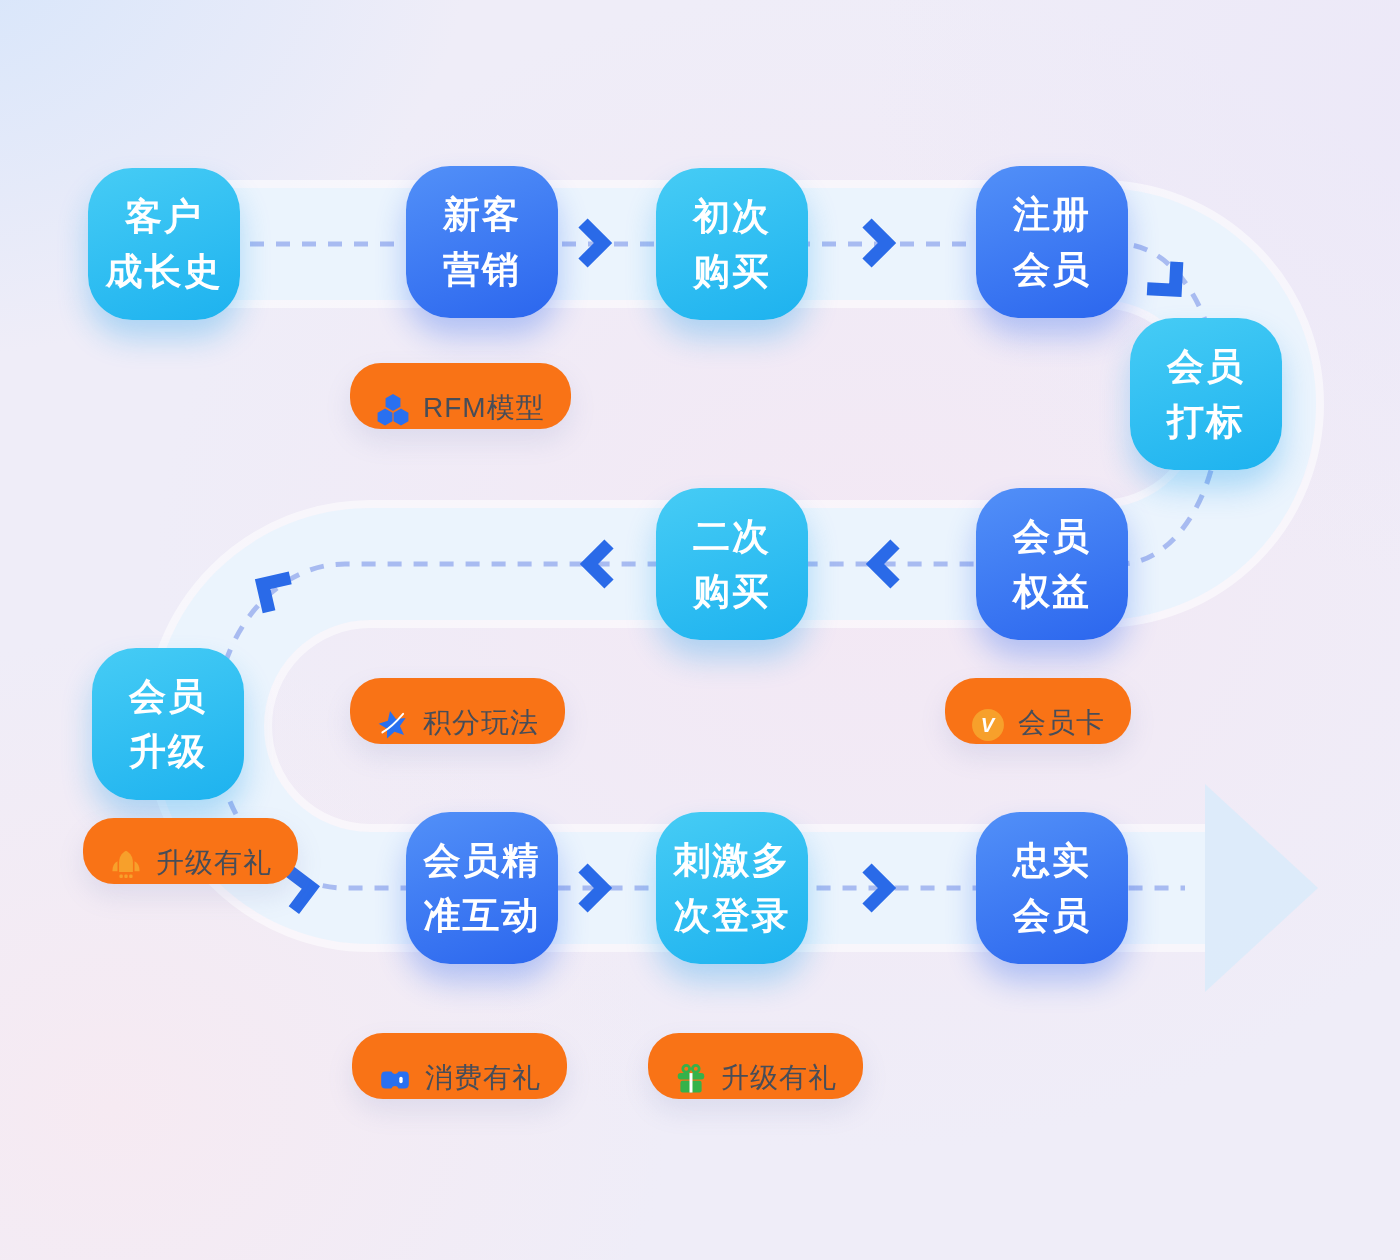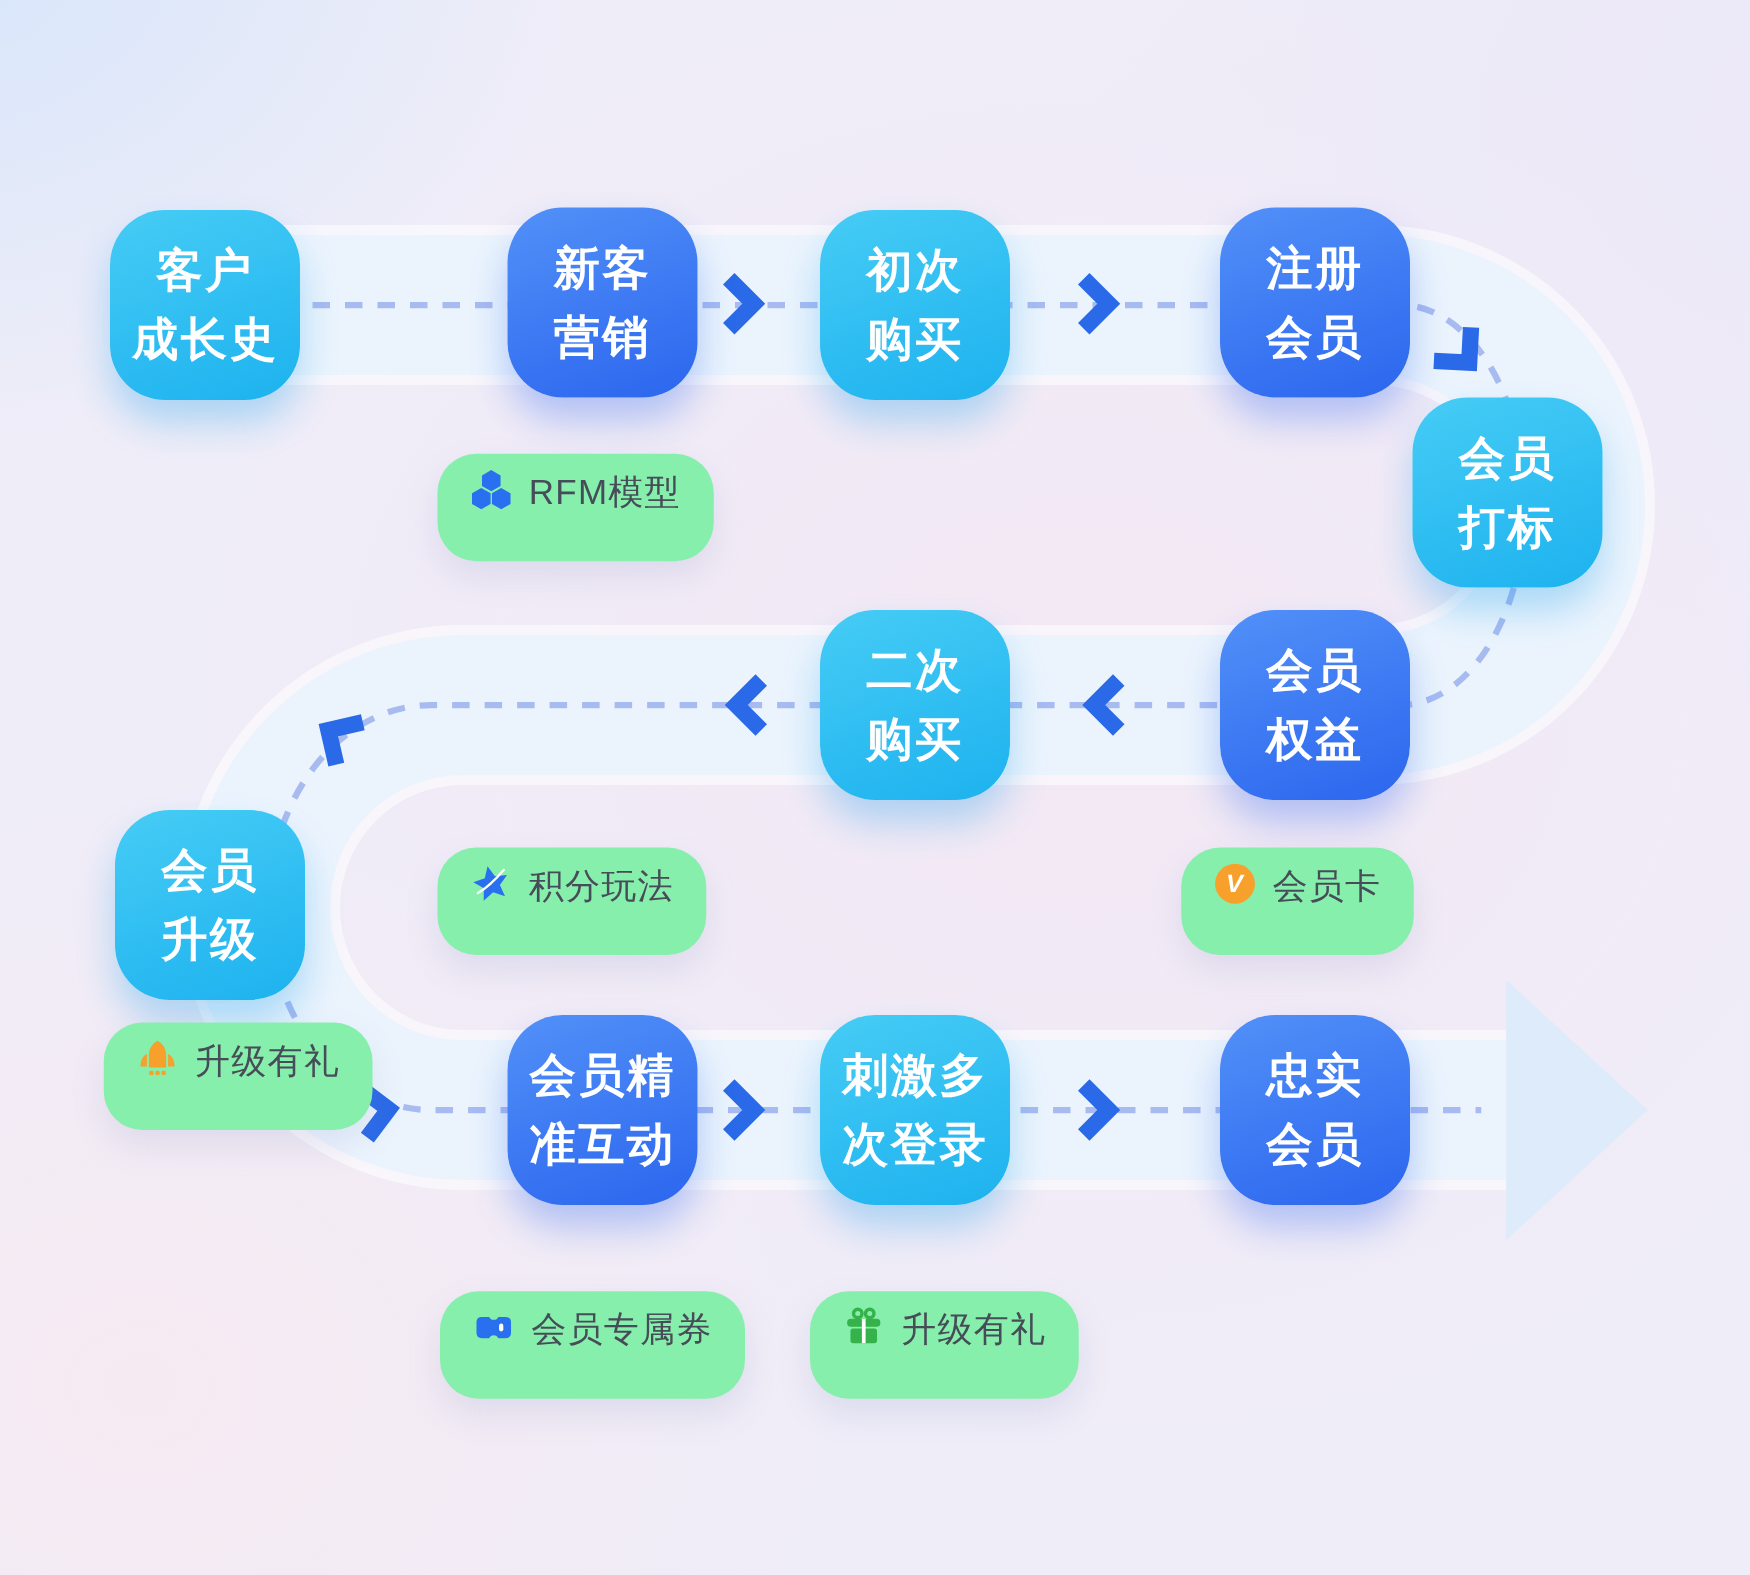--- a/index.html
+++ b/index.html
@@ -26,22 +26,22 @@
     background:linear-gradient(160deg,#46CCF5 0%,#1DB2EF 100%);
     box-shadow:0 18px 30px rgba(32,160,235,.32);
   }
   .node.blue{
     background:linear-gradient(160deg,#5290F8 0%,#2B66EE 100%);
     box-shadow:0 18px 30px rgba(43,102,238,.32);
     margin-left:38px;
   }
 
   .badge{
-    position:absolute;z-index:2;height:62px;border-radius:31px;background:#86efac;
-    display:inline-flex;align-items:flex-start;gap:13px;padding:12px 26px;
+    position:absolute;z-index:2;height:62px;border-radius:31px;background:#f97316;
+    display:inline-flex;align-items:flex-end;gap:13px;padding:2px 26px;
     box-shadow:0 12px 26px rgba(120,130,185,.16);
     font-size:28px;color:#474D58;font-weight:500;letter-spacing:1px;white-space:nowrap;
   }
   .badge svg{flex:0 0 auto;}
 </style>
 </head>
 <body>
 
 <div class="canvas">
 
@@ -174,21 +174,21 @@
       </g>
     </svg>
     <span>升级有礼</span>
   </div>
 
   <div class="badge" style="left:352px;top:1033px">
     <svg width="34" height="34" viewBox="0 0 32 32">
       <path fill="#2970F0" d="M7 8 H12.6 A3.7 3.7 0 0 0 19.4 8 H25 Q29 8 29 12 V20 Q29 24 25 24 H19.4 A3.7 3.7 0 0 0 12.6 24 H7 Q3 24 3 20 V12 Q3 8 7 8 Z"></path>
       <rect x="20" y="13" width="3.2" height="6" rx="1.6" fill="#FFFFFF"></rect>
     </svg>
-    <span>会员专属券</span>
+    <span>消费有礼</span>
   </div>
 
   <div class="badge" style="left:648px;top:1033px">
     <svg width="34" height="34" viewBox="0 0 32 32">
       <circle cx="11.5" cy="5.5" r="3.2" fill="none" stroke="#35B24A" stroke-width="2.6"></circle>
       <circle cx="20.5" cy="5.5" r="3.2" fill="none" stroke="#35B24A" stroke-width="2.6"></circle>
       <rect x="3.5" y="9.5" width="25" height="6" rx="2.8" fill="#35B24A"></rect>
       <rect x="6" y="16.8" width="20" height="11" rx="2" fill="#35B24A"></rect>
       <rect x="14.6" y="9.5" width="2.8" height="18.3" fill="#FFFFFF"></rect>
     </svg>

